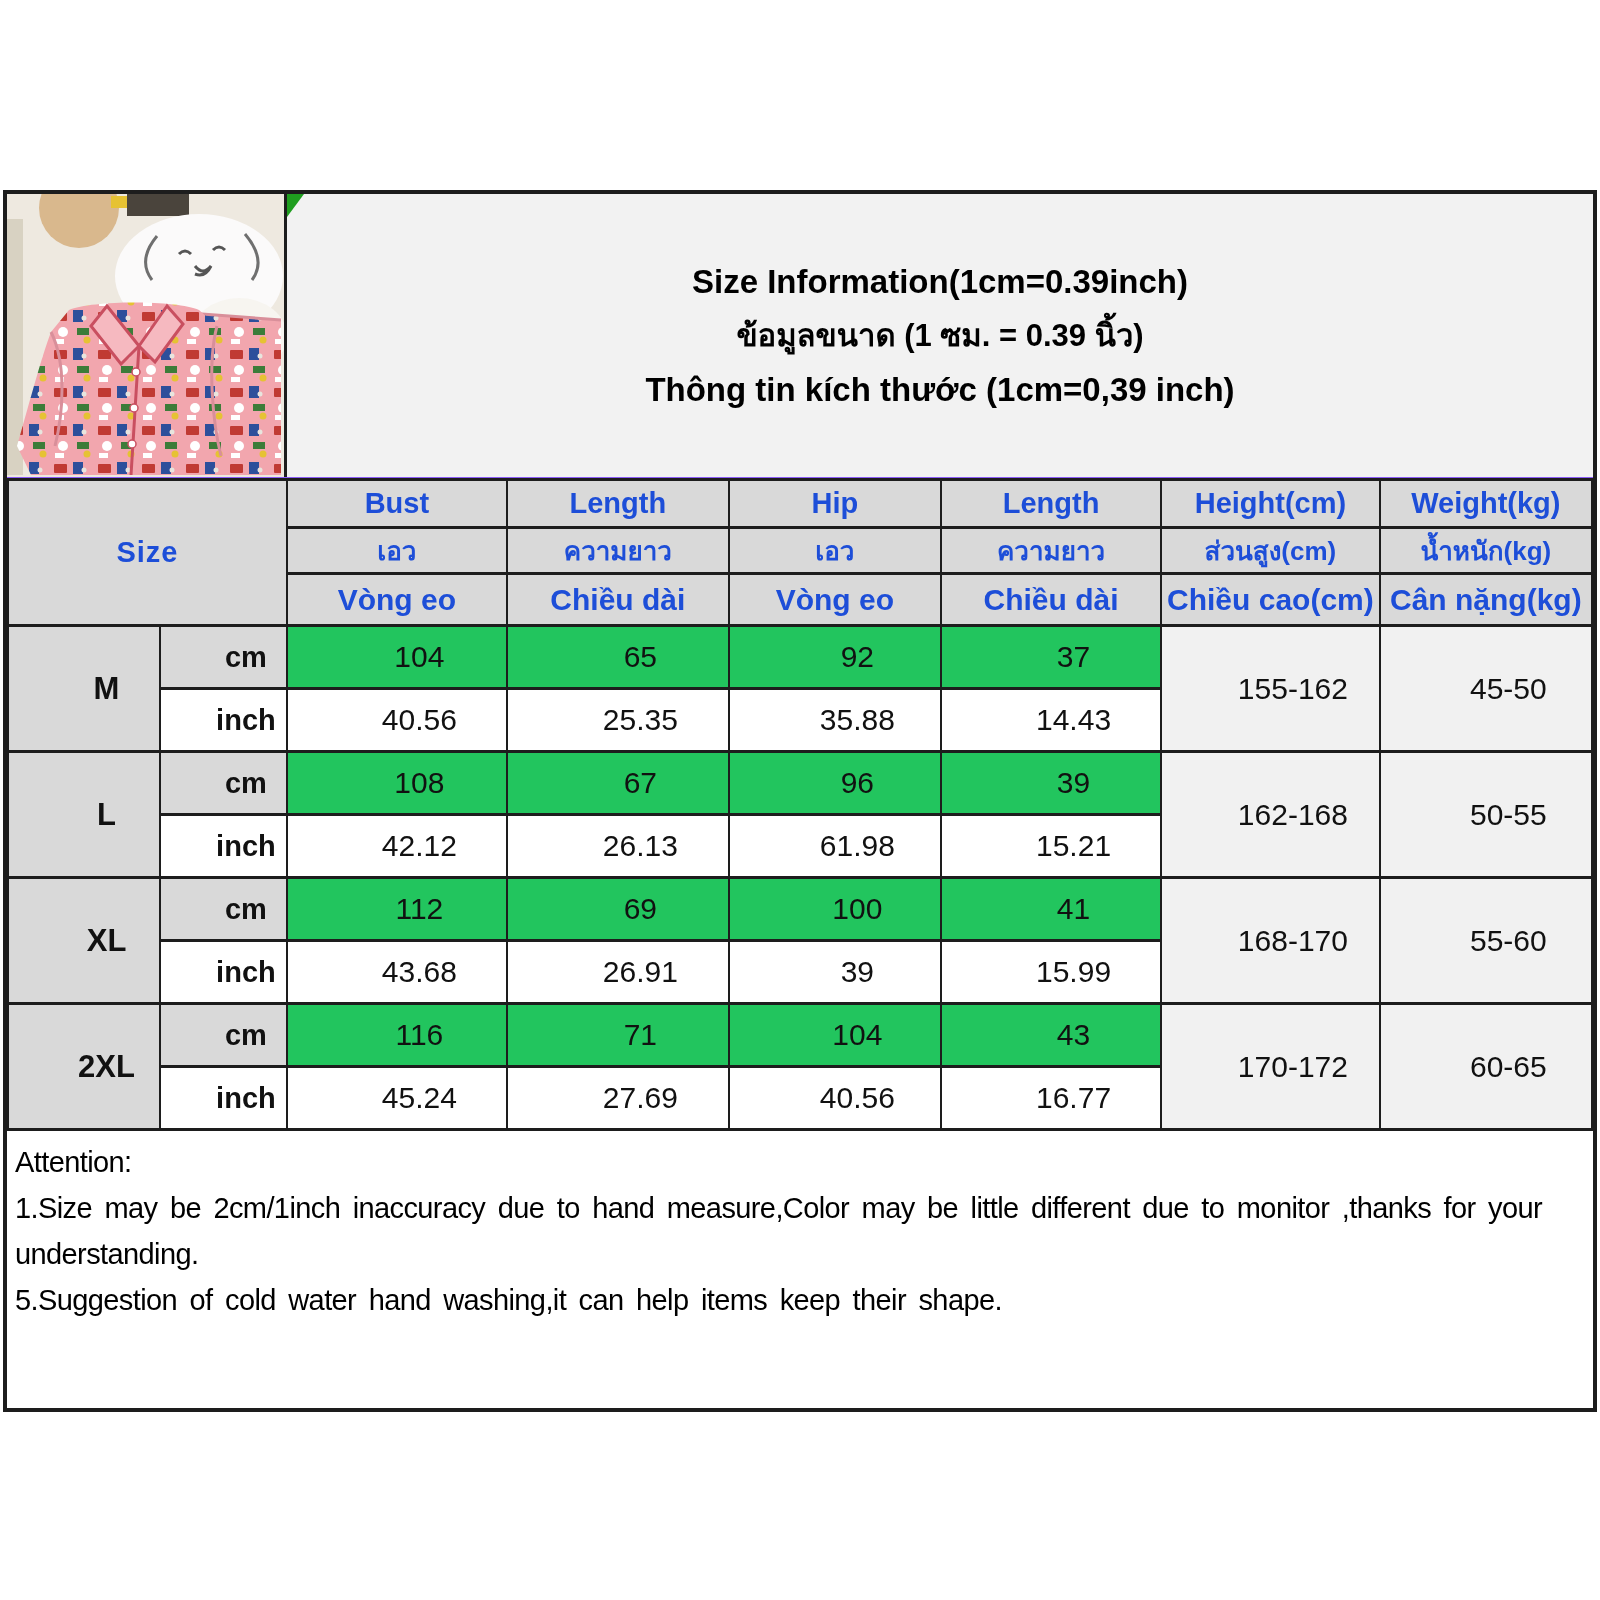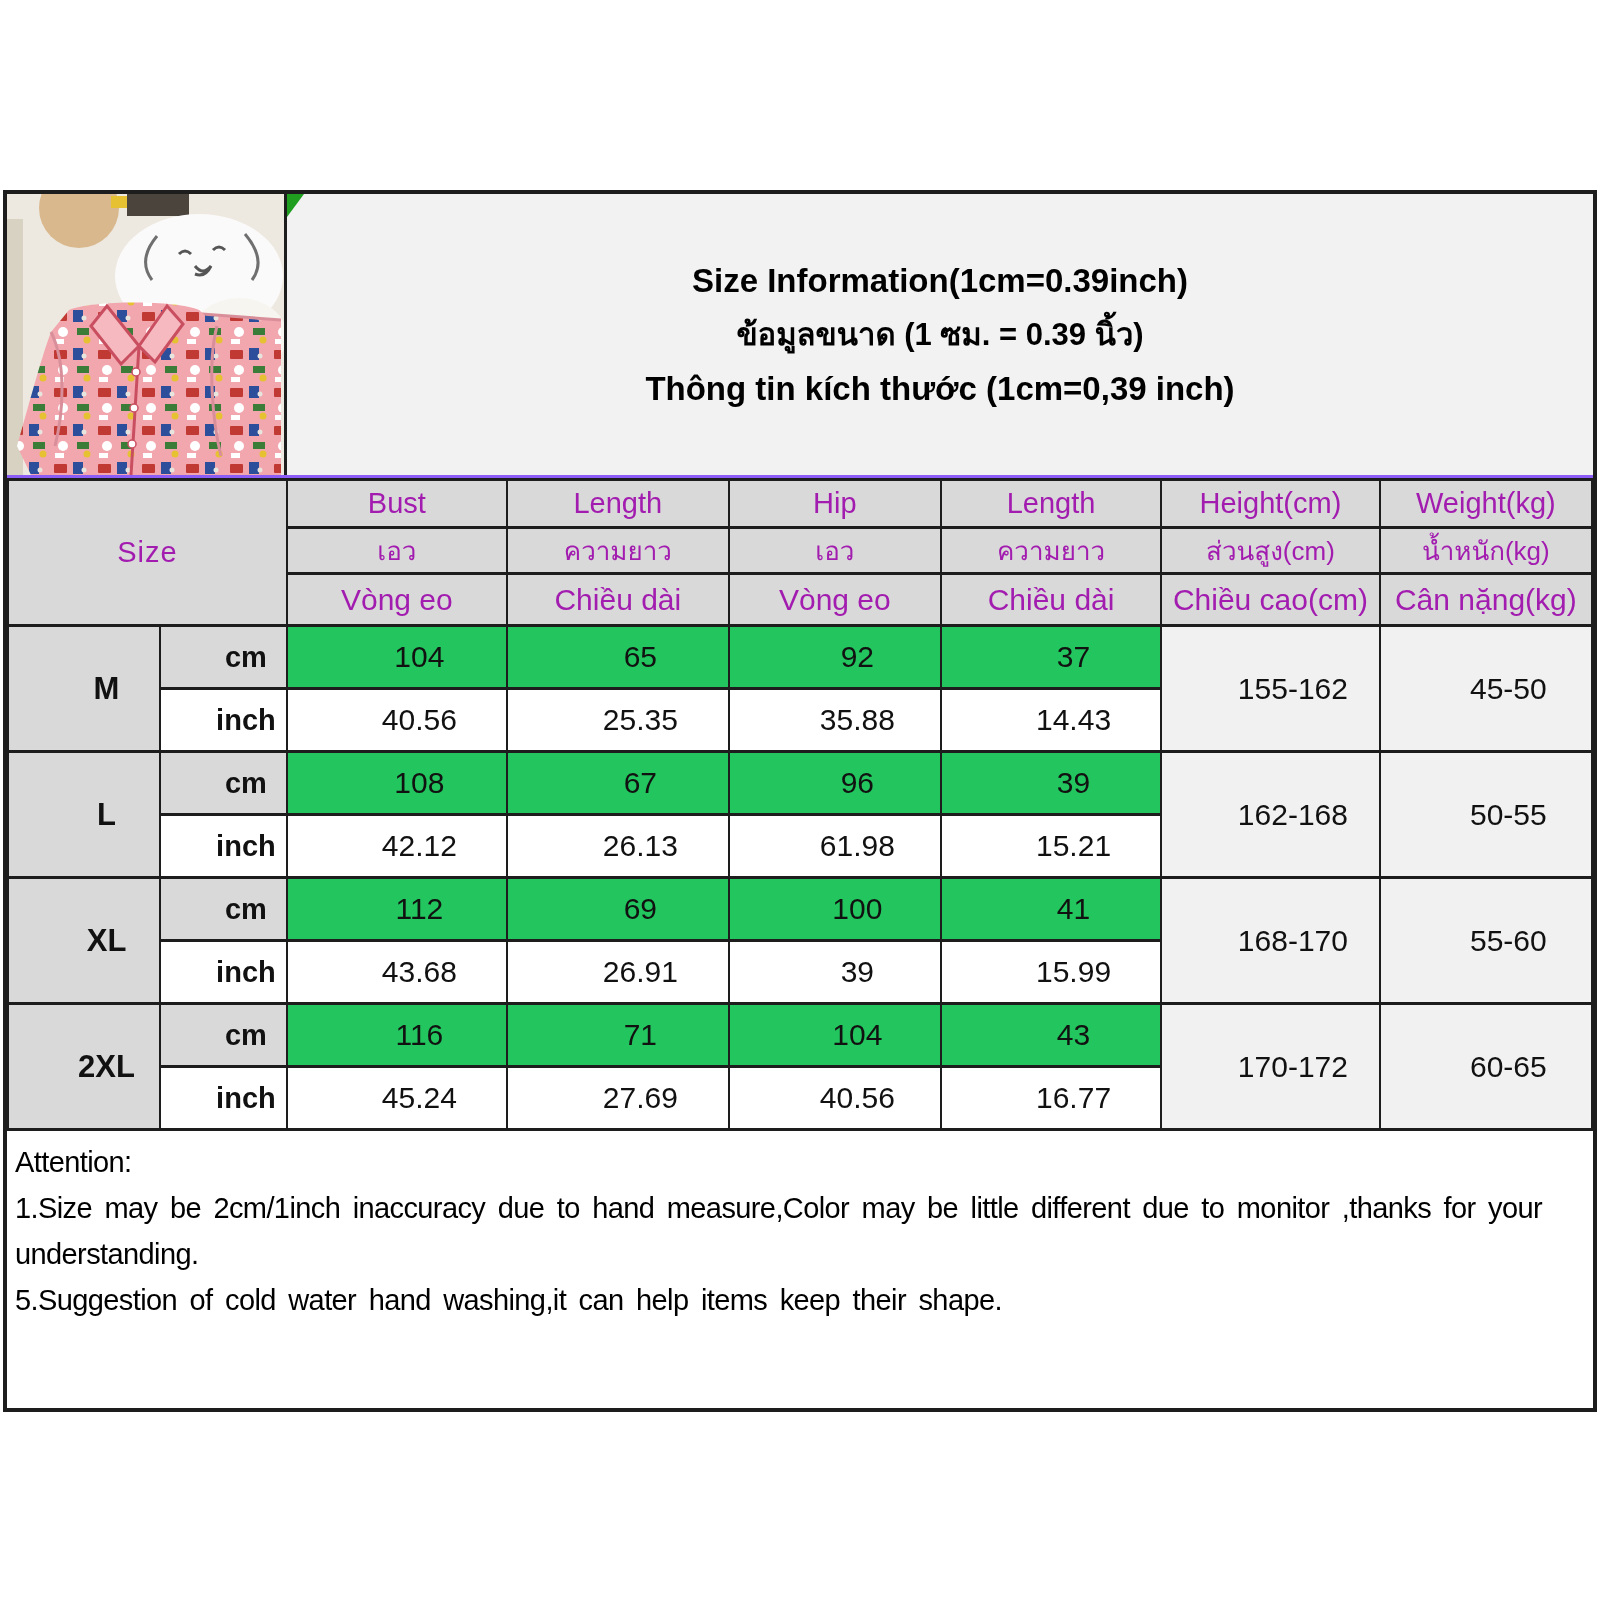--- a/index.html
+++ b/index.html
@@ -13,21 +13,21 @@
   .sheet {
     margin:190px 3px 0 3px;
     width:1594px;
     border:4px solid #1d1d1d;
     background:#ffffff;
   }
   
   .top-band {
     display:flex;
     height:284px;
-    border-bottom:3px solid #8b5cf6;
+    border-bottom:1px solid #8b5cf6;
   }
   .photo-cell {
     width:280px; height:100%;
     border-right:3px solid #1d1d1d;
     background:#eee9e0;
     flex:0 0 auto;
     overflow:hidden;
   }
   .title-cell {
     flex:1 1 auto;
@@ -53,21 +53,21 @@
   }
   .size-table th, .size-table td {
     border:2px solid #1d1d1d;
     border-top-width:3px;
     border-bottom-width:3px;
     text-align:center;
     vertical-align:middle;
     overflow:hidden;
     white-space:nowrap;
   }
-  .size-table th { background:#d9d9d9; font-weight:normal; color:#a21caf; }
+  .size-table th { background:#d9d9d9; font-weight:bold; color:#1d4ed8; }
   tr.hr-en  { height:48px; } tr.hr-en th { font-size:29px; }
   tr.hr-th  { height:46px; } tr.hr-th th { font-size:26px;margin-left:25px; }
   tr.hr-vi  { height:52px; } tr.hr-vi th { font-size:30px; }
   th.size-big { font-size:46px; letter-spacing:1px; }
   tr.cm-row, tr.inch-row { height:63px; }
   .size-table td { font-size:30px; background:#ffffff;padding-left:45px; }
   td.size-label { background:#d9d9d9; font-weight:bold; font-size:31px; }
   td.unit { font-weight:bold; font-size:29px; }
   tr.cm-row td.unit { background:#d9d9d9; }
   tr.cm-row td.val { background:#22c55e;text-align:center; }

